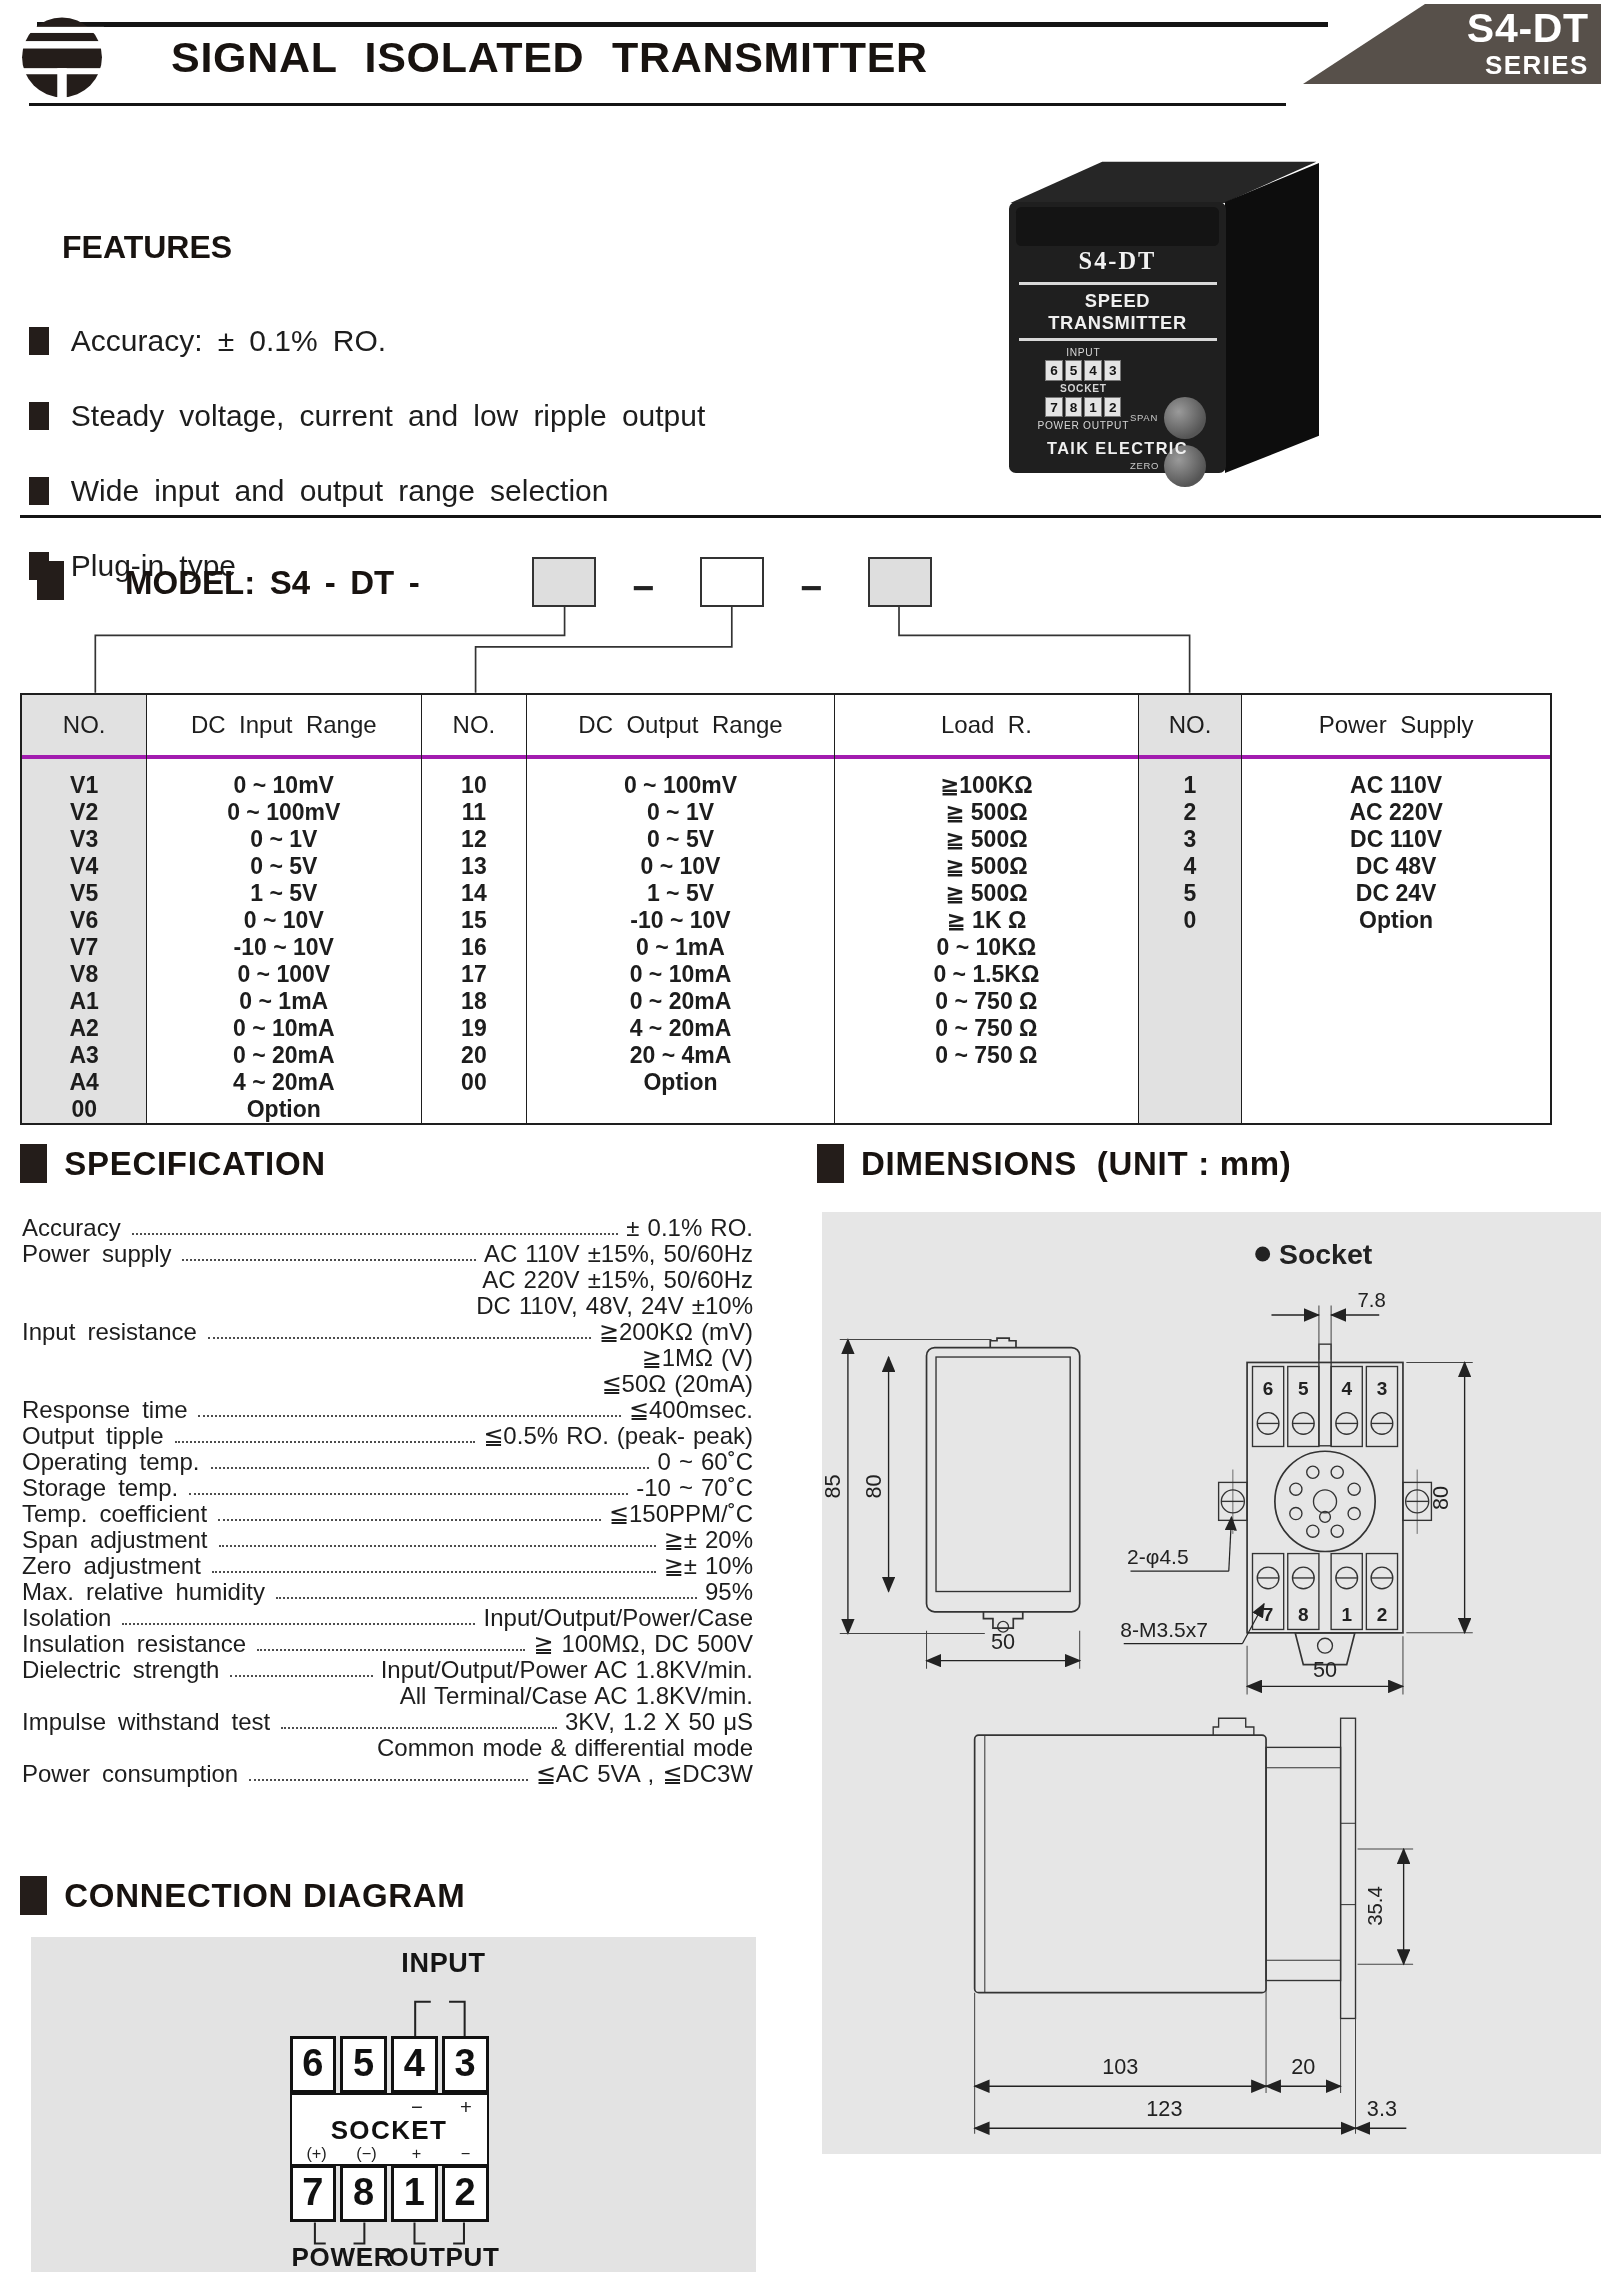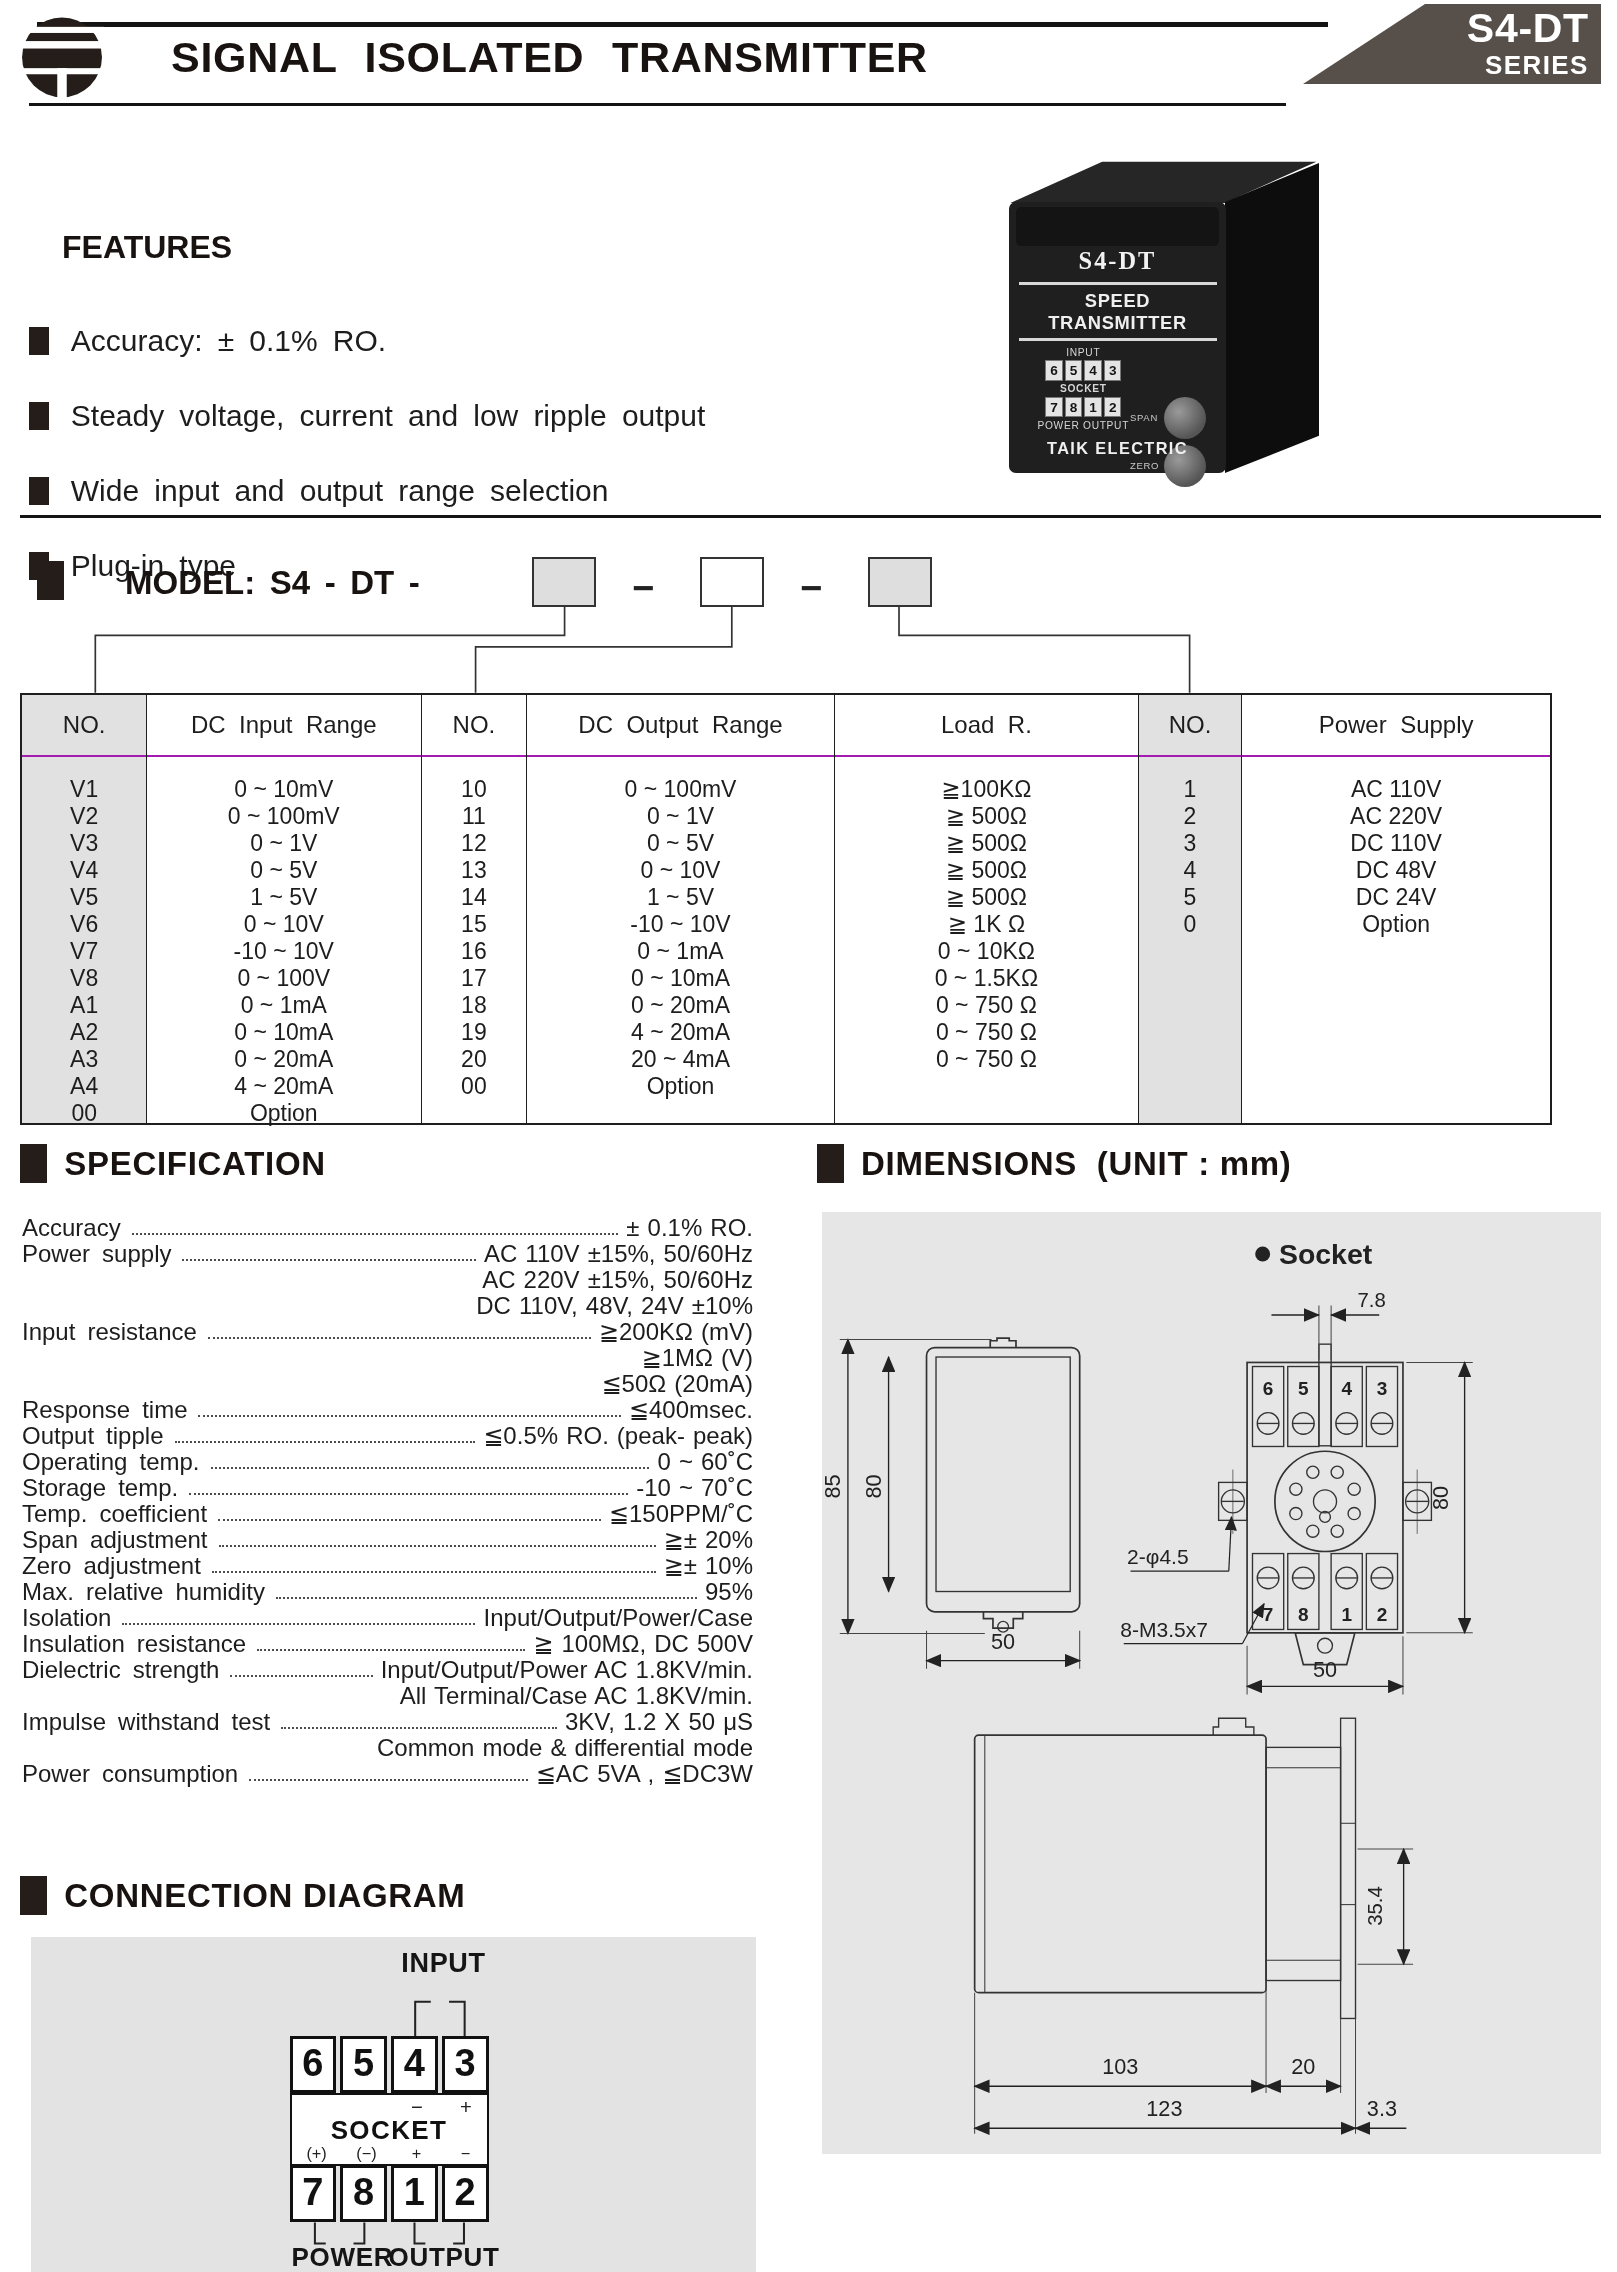--- a/index.html
+++ b/index.html
@@ -49,23 +49,23 @@
   .mbox{position:absolute;top:557px;width:64px;height:50px;border:2px solid #333;box-sizing:border-box;}
   .mbox.gray{background:#dedede;}
   .mbox.white{background:#fff;}
   .mdash{position:absolute;top:567px;font-size:38px;font-weight:bold;color:#222;}
   
   .sel-table{position:absolute;left:20.3px;top:693px;width:1532px;height:432px;border:2px solid #1e1e1e;
              box-sizing:border-box;display:flex;background:#fff;}
   .col{box-sizing:border-box;border-right:1.4px solid #1e1e1e;display:flex;flex-direction:column;}
   .col:last-child{border-right:none;}
   .col.gray{background:#e1e1e1;}
-  .col .hd{height:60px;border-bottom:2px solid #a21caf;display:flex;align-items:center;justify-content:center;
+  .col .hd{height:60px;border-bottom:4px solid #a21caf;display:flex;align-items:center;justify-content:center;
            font-size:24px;word-spacing:6.8px;flex:none;}
-  .col .bd{padding-top:19px;}
+  .col .bd{padding-top:13px;font-weight:bold;}
   .tline{height:27px;line-height:27px;text-align:center;font-size:23px;white-space:nowrap;}
   
   .sec-head{position:absolute;display:flex;align-items:center;}
   .sec-head .sq{width:27px;height:39px;background:#241d1a;margin-right:17px;flex:none;}
   .sec-head .tx{font-size:33px;font-weight:bold;color:#181310;letter-spacing:0.7px;white-space:nowrap;}
   .spec-list{position:absolute;left:22px;top:1215px;width:731px;}
   .spec-line{display:flex;align-items:flex-end;height:26px;}
   .spec-line .lab{font-size:24px;line-height:26px;white-space:nowrap;word-spacing:5.4px;text-align:right;}
   .leader{flex:1;margin:0 8.1px 6.1px 11px;}
   .leader.dotted{border-bottom:2.7px dotted #4d4d4d;}

